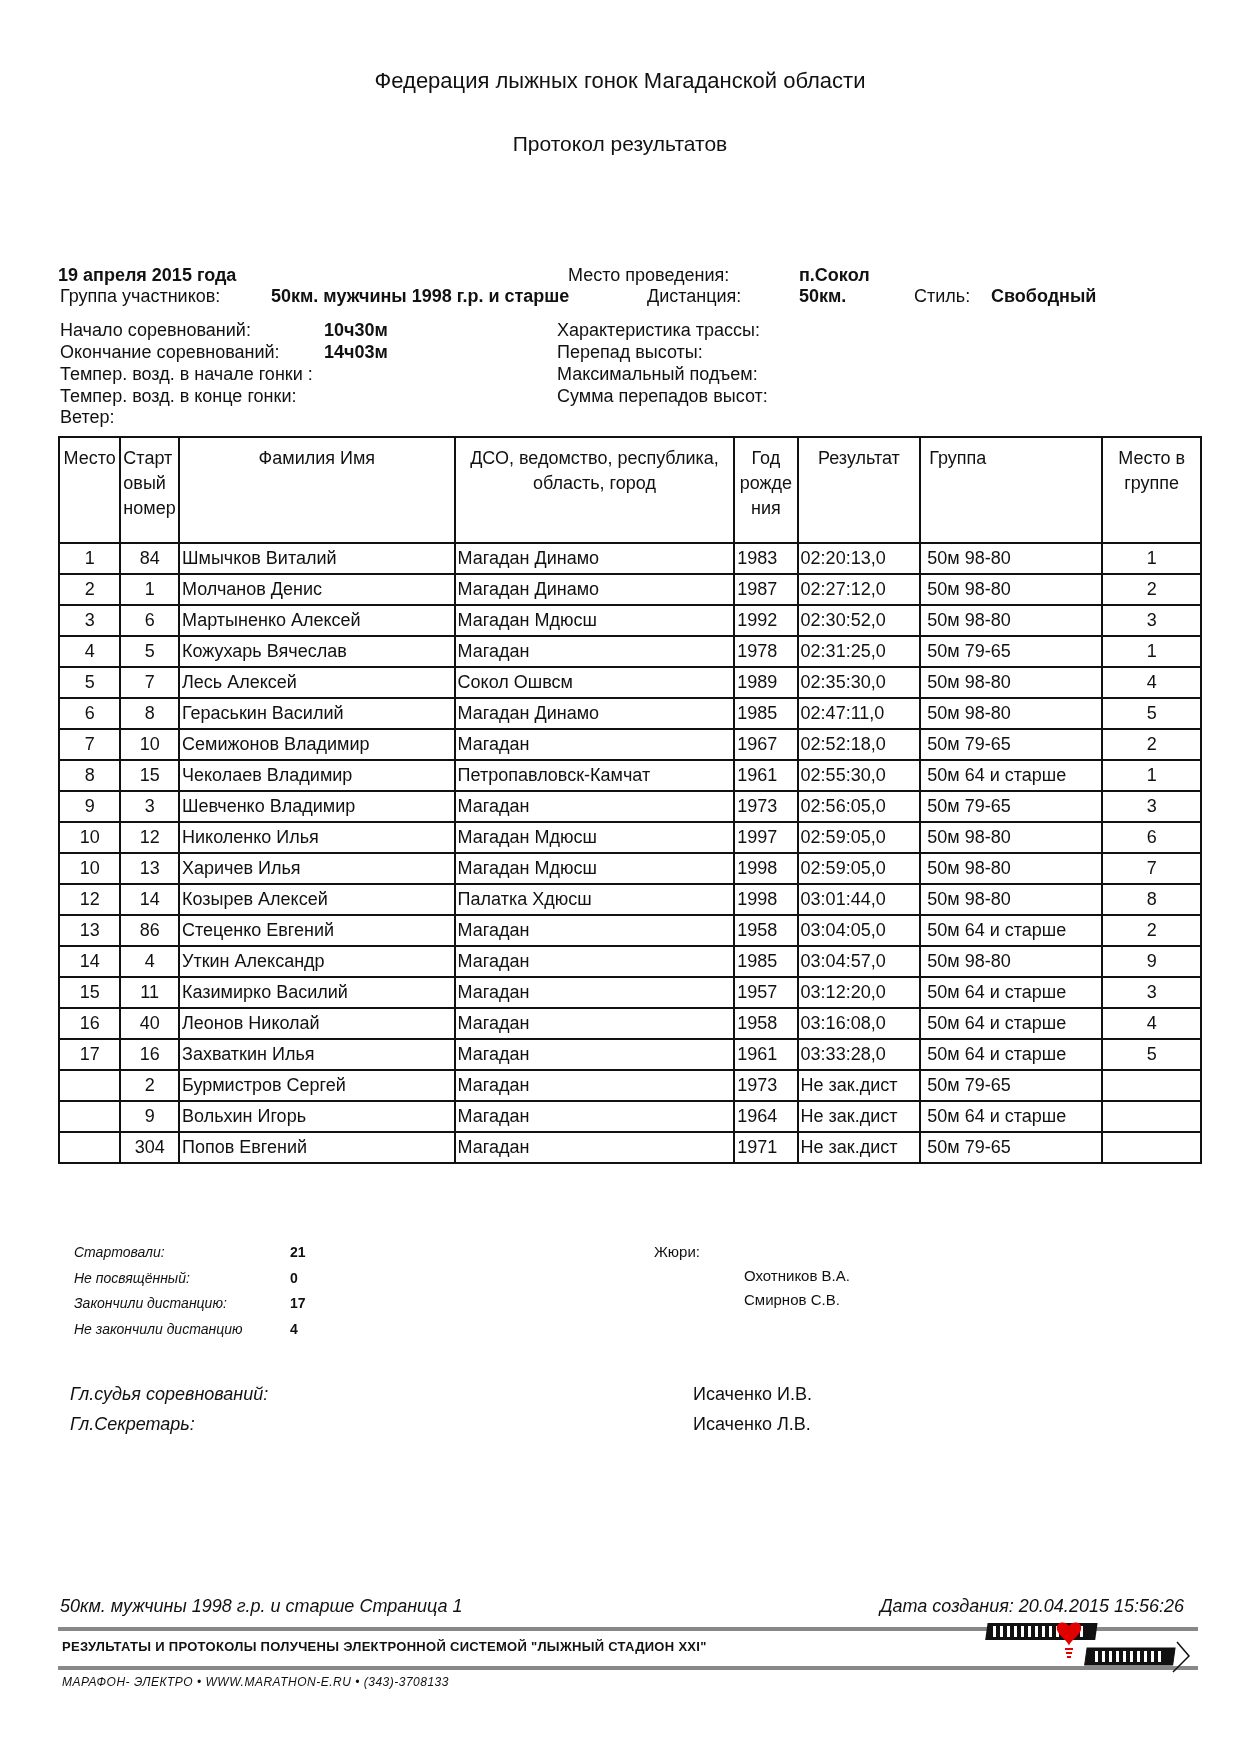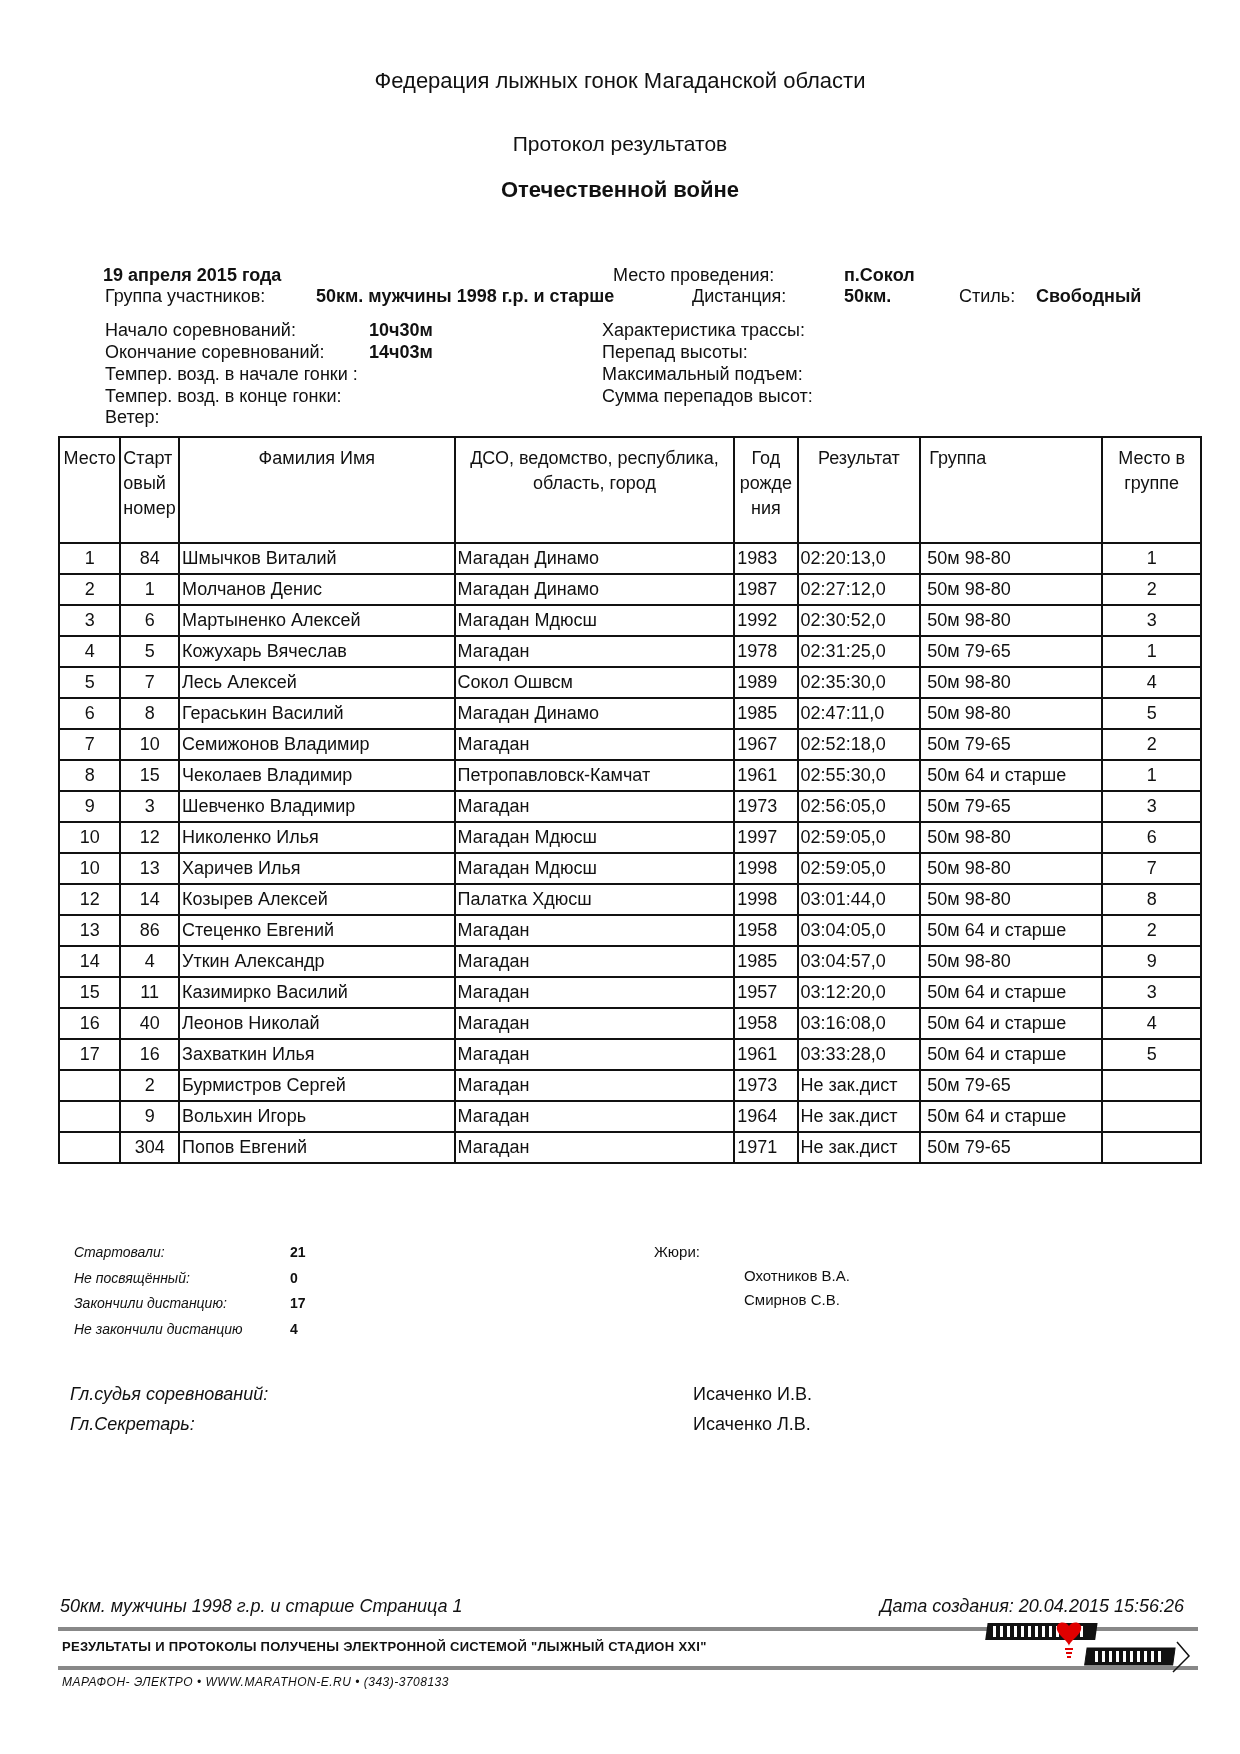--- a/index.html
+++ b/index.html
@@ -1,21 +1,21 @@
 <!DOCTYPE html>
 <html><head>
 <meta charset="utf-8">
 <style>
   html, body { margin: 0; padding: 0; background: #ffffff; }
   body { width: 1240px; height: 1754px; position: relative; font-family: "Liberation Sans", sans-serif; color: #111; overflow: hidden; }
   .abs { position: absolute; }
   .federation { top: 68px; left: 0; width: 1240px; text-align: center; font-size: 22px; }
   .doc-type { top: 132px; left: 0; width: 1240px; text-align: center; font-size: 21px; }
   .event-title { top: 174px; left: 0; width: 1240px; text-align: center; font-size: 22px; font-weight: bold; line-height: 31px; }
-  .t17 { font-size: 18px; line-height: 21px; white-space: nowrap; margin-left: 45px; }
+  .t17 { font-size: 18px; line-height: 21px; white-space: nowrap; }
   .b { font-weight: bold; }
 
   table.results { position: absolute; top: 436px; left: 58px; width: 1144px; border-collapse: collapse; font-size: 18px; border-radius: 11px; }
   table.results th, table.results td { border: 2px solid #111; padding: 0 2px; }
   table.results th { font-weight: normal; vertical-align: top; line-height: 25px; height: 96px; padding-top: 8px; }
   table.results td { height: 29px; line-height: 29px; white-space: nowrap; overflow: hidden; }
   .c { text-align: center; }
   .l { text-align: left; }
 
   .stats { font-size: 14px; font-style: italic; line-height: 25.5px; }
@@ -28,21 +28,20 @@
   .system-text { top: 1639px; left: 62px; font-size: 13px; font-weight: bold; letter-spacing: 0.3px; }
   .contacts { top: 1675px; left: 62px; font-size: 12px; font-style: italic; letter-spacing: 0.5px; }
   .logo { top: 1620px; left: 985px; width: 210px; height: 60px; }
 </style>
 </head>
 <body>
 
 <div class="abs federation">Федерация лыжных гонок Магаданской области</div>
 <div class="abs doc-type">Протокол результатов</div>
 <div class="abs event-title">
-  <div>Отечественной войне</div>
 </div>
 
 <div class="abs t17 b" style="top:265px;left:58px;">19 апреля 2015 года</div>
 <div class="abs t17" style="top:286px;left:60px;">Группа участников:</div>
 <div class="abs t17 b" style="top:286px;left:271px;">50км. мужчины 1998 г.р. и старше</div>
 <div class="abs t17" style="top:265px;left:568px;">Место проведения:</div>
 <div class="abs t17 b" style="top:265px;left:799px;">п.Сокол</div>
 <div class="abs t17" style="top:286px;left:647px;">Дистанция:</div>
 <div class="abs t17 b" style="top:286px;left:799px;">50км.</div>
 <div class="abs t17" style="top:286px;left:914px;">Стиль:</div>

